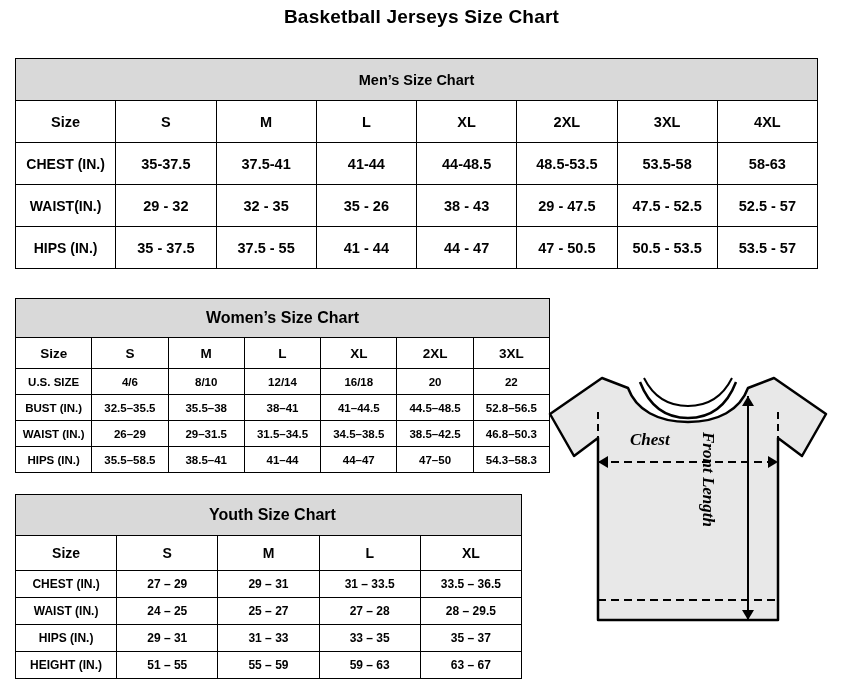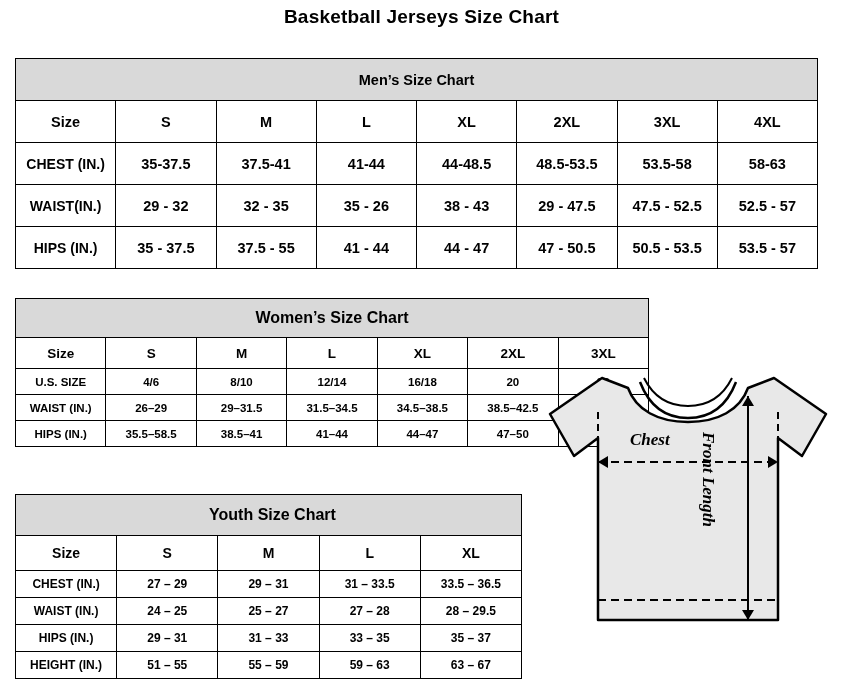--- a/index.html
+++ b/index.html
@@ -58,21 +58,21 @@
   #mens-chart .hdr-band { height: 36px; }
   #mens-chart tr { height: 42px; }
   #mens-chart td { font-size: 14.5px; }
   #mens-chart .rowlabel { font-size: 14px; }
 
   
   #womens-chart {
     position: absolute;
     left: 15px;
     top: 298px;
-    width: 634px;
+    width: 535px;
   }
   #womens-chart .hdr-band { height: 38px; font-size: 16px; }
   #womens-chart tr { height: 26px; }
   #womens-chart td { font-size: 11.5px; }
   #womens-chart .col-head { font-size: 13.5px; height: 30px; }
   #womens-chart .rowlabel { font-size: 11.5px; }
 
   
   #youth-chart {
     position: absolute;
@@ -187,20 +187,29 @@
     <tr>
       <td class="rowlabel">U.S. SIZE</td>
       <td>4/6</td>
       <td>8/10</td>
       <td>12/14</td>
       <td>16/18</td>
       <td>20</td>
       <td>22</td>
     </tr>
     <tr>
+      <td class="rowlabel">BUST  (IN.)</td>
+      <td>32.5–35.5</td>
+      <td>35.5–38</td>
+      <td>38–41</td>
+      <td>41–44.5</td>
+      <td>44.5–48.5</td>
+      <td>52.8–56.5</td>
+    </tr>
+    <tr>
       <td class="rowlabel">WAIST  (IN.)</td>
       <td>26–29</td>
       <td>29–31.5</td>
       <td>31.5–34.5</td>
       <td>34.5–38.5</td>
       <td>38.5–42.5</td>
       <td>46.8–50.3</td>
     </tr>
     <tr>
       <td class="rowlabel">HIPS  (IN.)</td>

